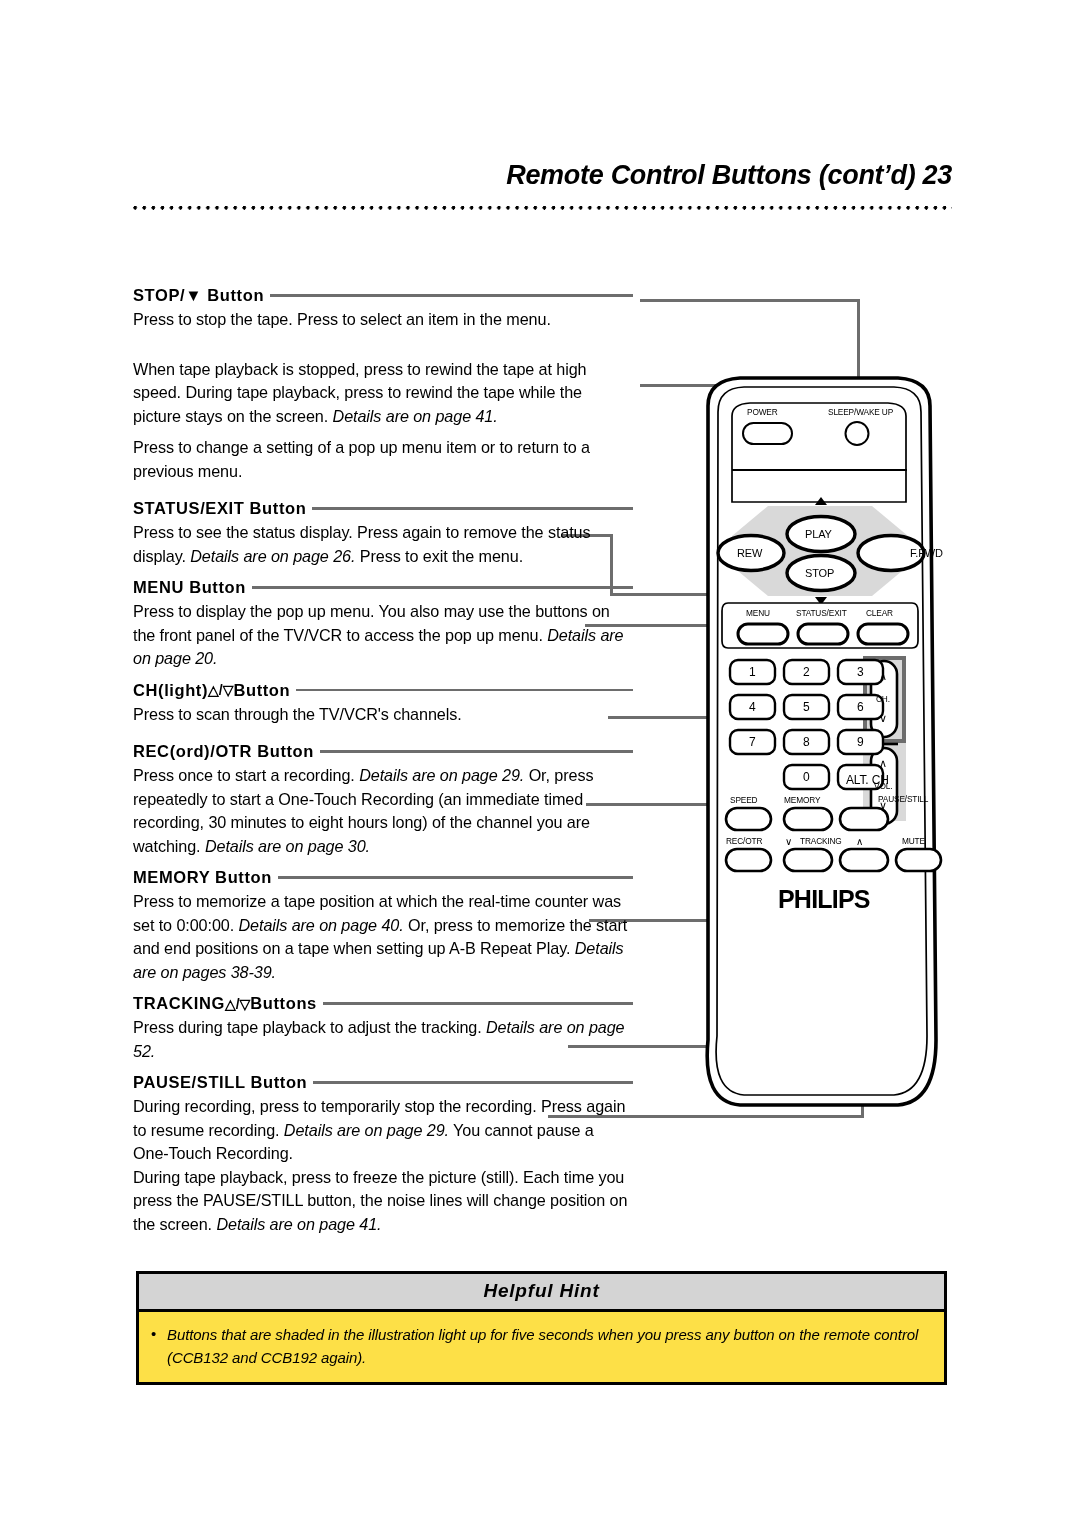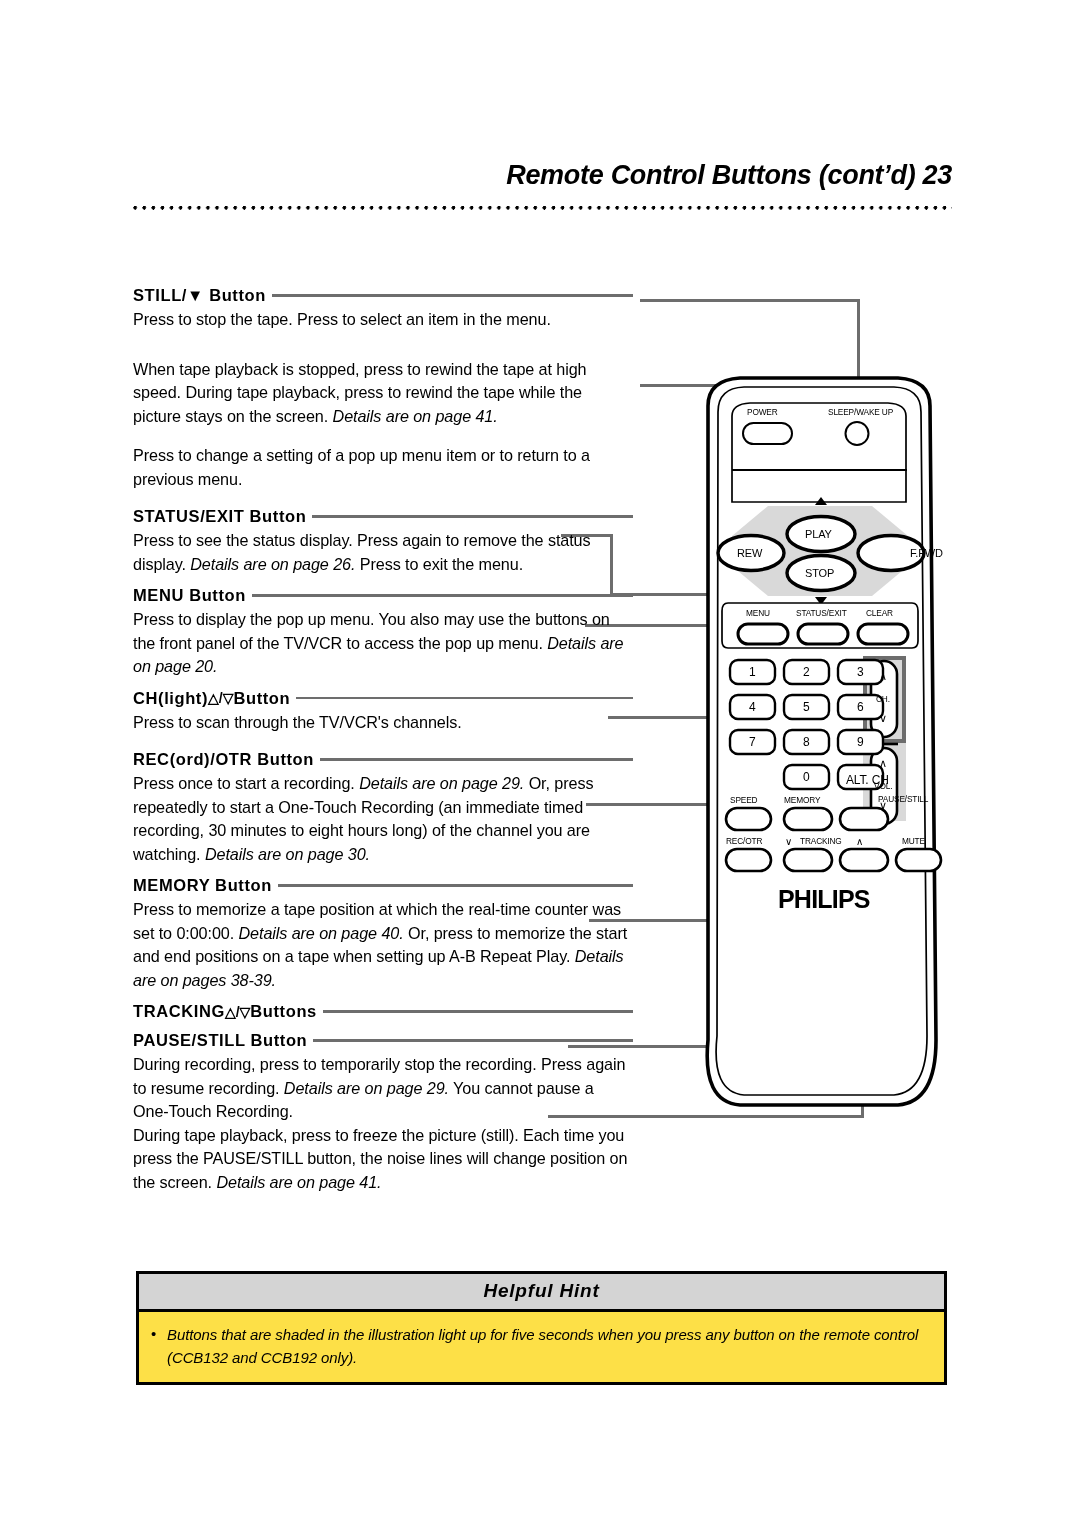--- a/index.html
+++ b/index.html
@@ -119,33 +119,33 @@
 <div class="ld ldv" style="left:789.4px; top:838px; height:14px;"></div>
 
 <div class="ld ldh" style="left:548px; top:1115px; width:316px;"></div>
 <div class="ld ldv" style="left:861.4px; top:818px; height:299px;"></div>
 <div class="ld ldh" style="left:820px; top:818px; width:44px;"></div>
 
 <div id="text-col">
 
   <div class="section">
     <div class="head-row">
-      <span class="htxt">STILL/▼ Button</span>
+      <span class="htxt">STOP/▼ Button</span>
       <span class="hrule"></span>
     </div>
     <div class="body-txt">Press to stop the tape. Press to select an item in the menu.</div>
   </div>
 
   <div class="sp-lg"></div>
 
   <div class="section">
     <div class="body-txt">
       <span>When tape playback is stopped, press to rewind the tape at high speed.  During tape playback, press to rewind the tape while the picture stays on the screen. </span><i>Details are on page 41.</i>
     </div>
-    <div class="body-txt" style="margin-top:16px;">Press to change a setting of a pop up menu item or to return to a previous menu.</div>
+    <div class="body-txt" style="margin-top:8px;">Press to change a setting of a pop up menu item or to return to a previous menu.</div>
   </div>
 
   <div class="sp-md"></div>
 
   <div class="section">
     <div class="head-row">
       <span class="htxt">STATUS/EXIT Button</span>
       <span class="hrule"></span>
     </div>
     <div class="body-txt">
@@ -202,20 +202,23 @@
   </div>
 
   <div class="sp-sm"></div>
 
   <div class="section">
     <div class="head-row">
       <span class="htxt">TRACKING </span>
         <span class="htxt tri">△/▽</span>
         <span class="htxt"> Buttons</span>
       <span class="hrule"></span>
+    </div>
+    <div class="body-txt">
+      <span>Press during tape playback to adjust the tracking. </span><i>Details are on page 52.</i>
     </div>
   </div>
 
   <div class="sp-sm"></div>
 
   <div class="section">
     <div class="head-row">
       <span class="htxt">PAUSE/STILL Button</span>
       <span class="hrule"></span>
     </div>
@@ -226,21 +229,21 @@
       <span>During tape playback, press to freeze the picture (still). Each time you press the PAUSE/STILL button, the noise lines will change position on the screen. </span><i>Details are on page 41.</i>
     </div>
   </div>
 
 </div>
 
 <div id="hint-box">
   <div id="hint-title">Helpful Hint</div>
   <div id="hint-body">
     <div id="hint-bullet">•</div>
-    <div id="hint-text">Buttons that are shaded in the illustration light up for five seconds when you press any button on the remote control (CCB132 and CCB192 only).</div>
+    <div id="hint-text">Buttons that are shaded in the illustration light up for five seconds when you press any button on the remote control (CCB132 and CCB192 again).</div>
   </div>
 </div>
 
 <div id="remote-wrap">
   <svg id="remote-svg" width="320" height="780" viewBox="0 0 320 780">
 
     <path d="M 48 46 Q 48 20 80 18 L 238 18 Q 270 20 270 46
              L 276 680 Q 276 742 238 745 L 80 745 Q 42 742 48 680 Z" fill="#ffffff" stroke="#000000" stroke-width="3.6"></path>
 
     <path d="M 58 52 Q 58 28 84 27 L 234 27 Q 261 28 261 52

